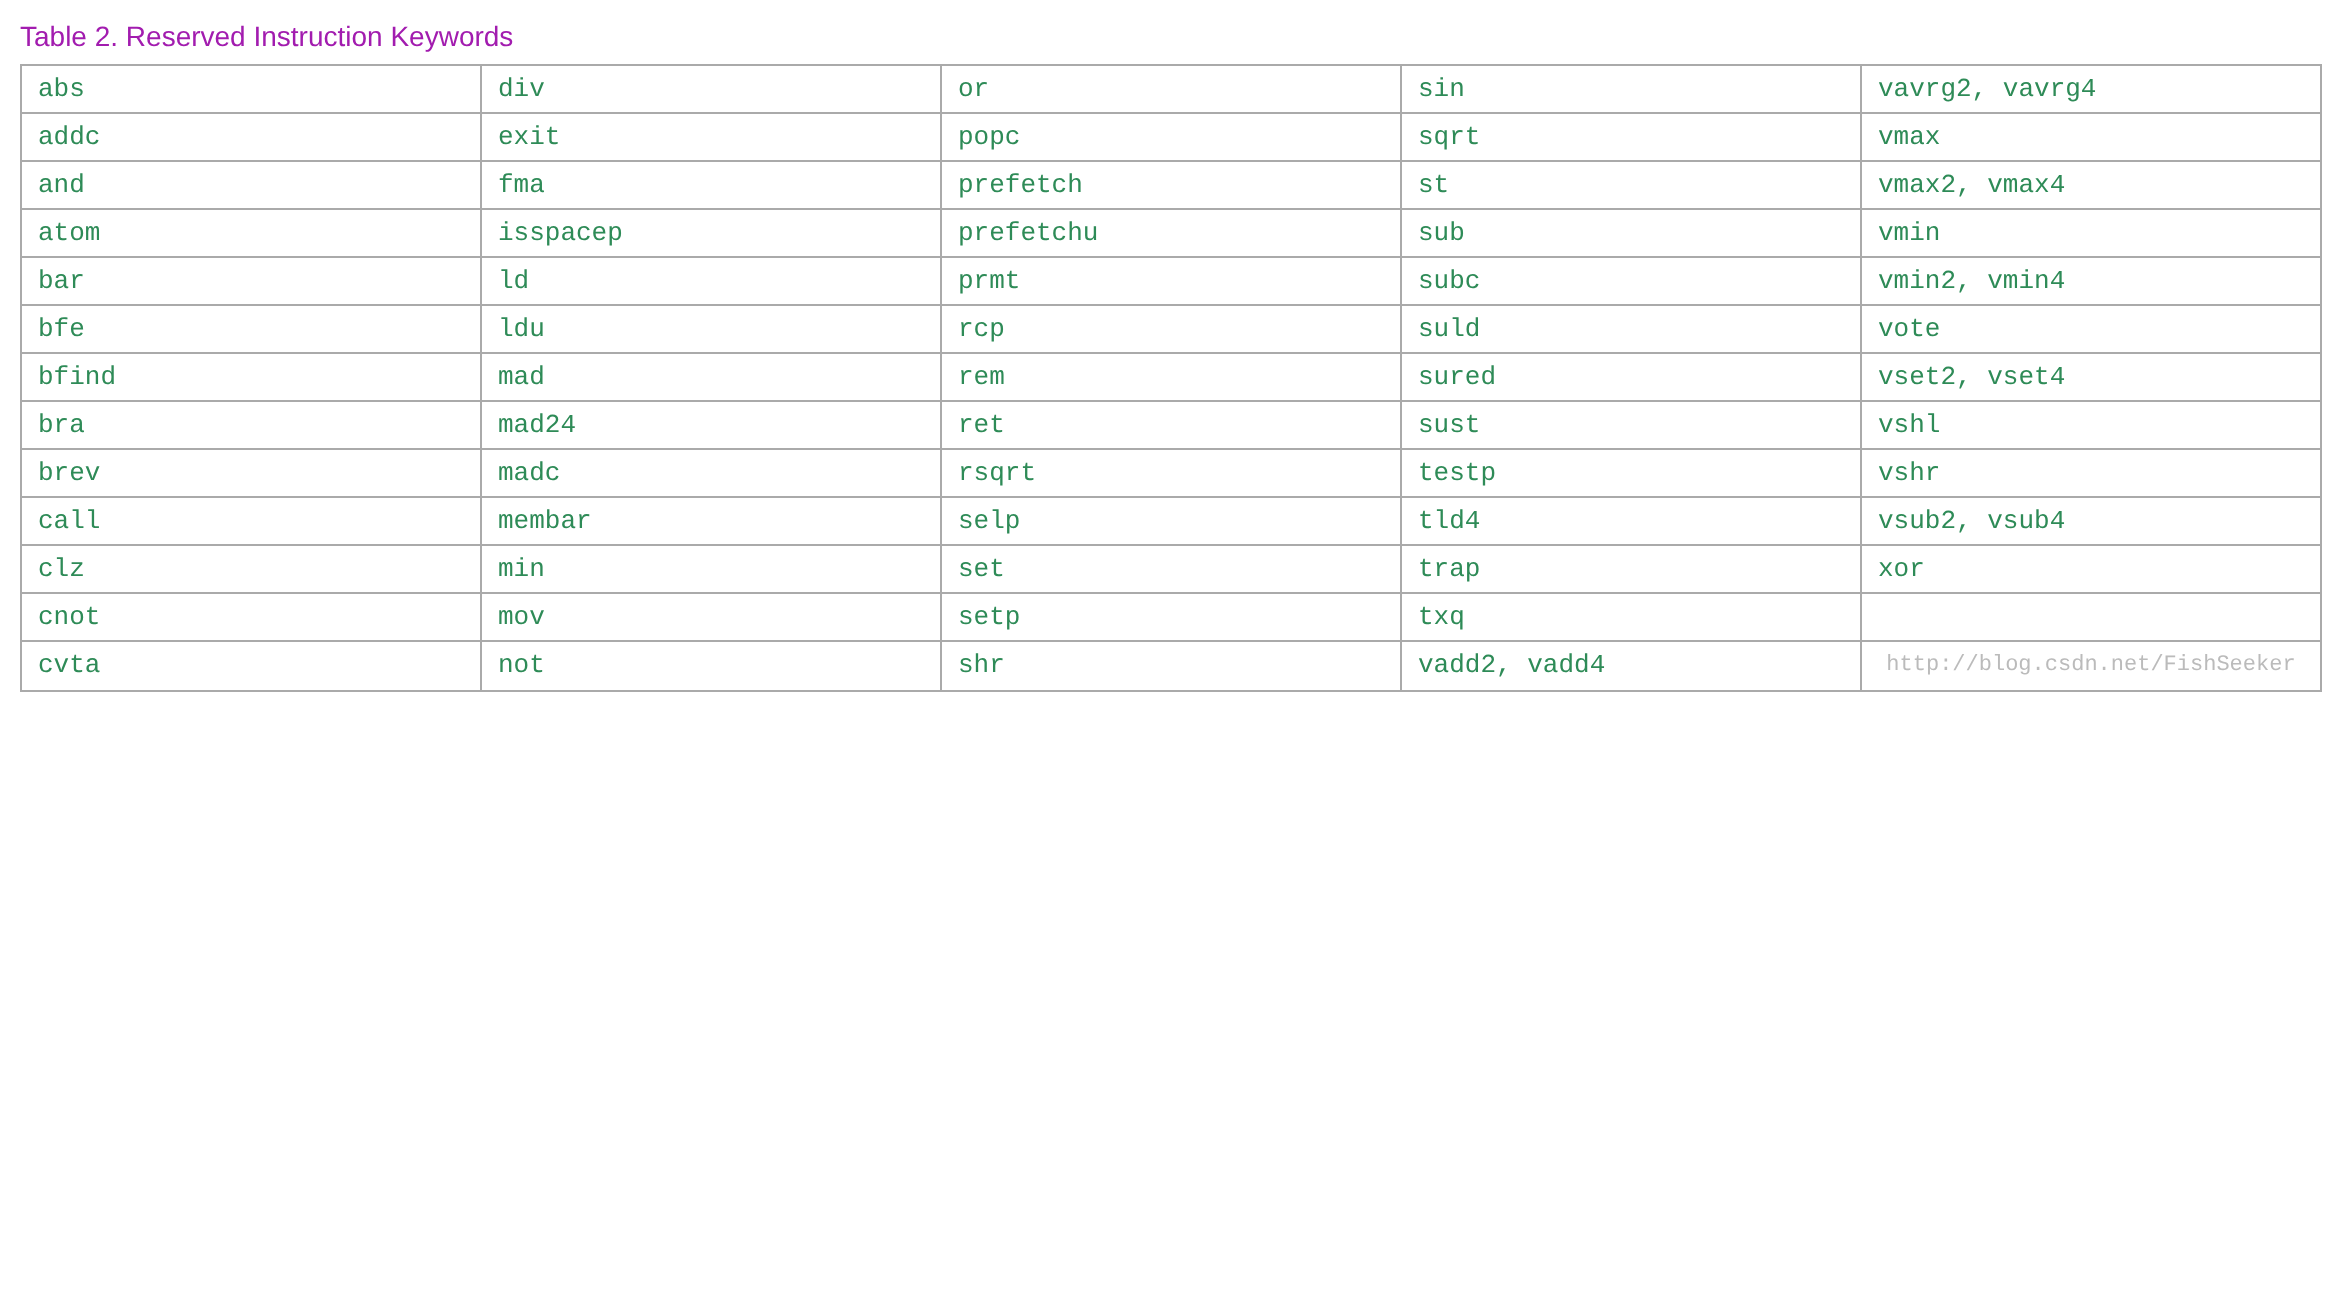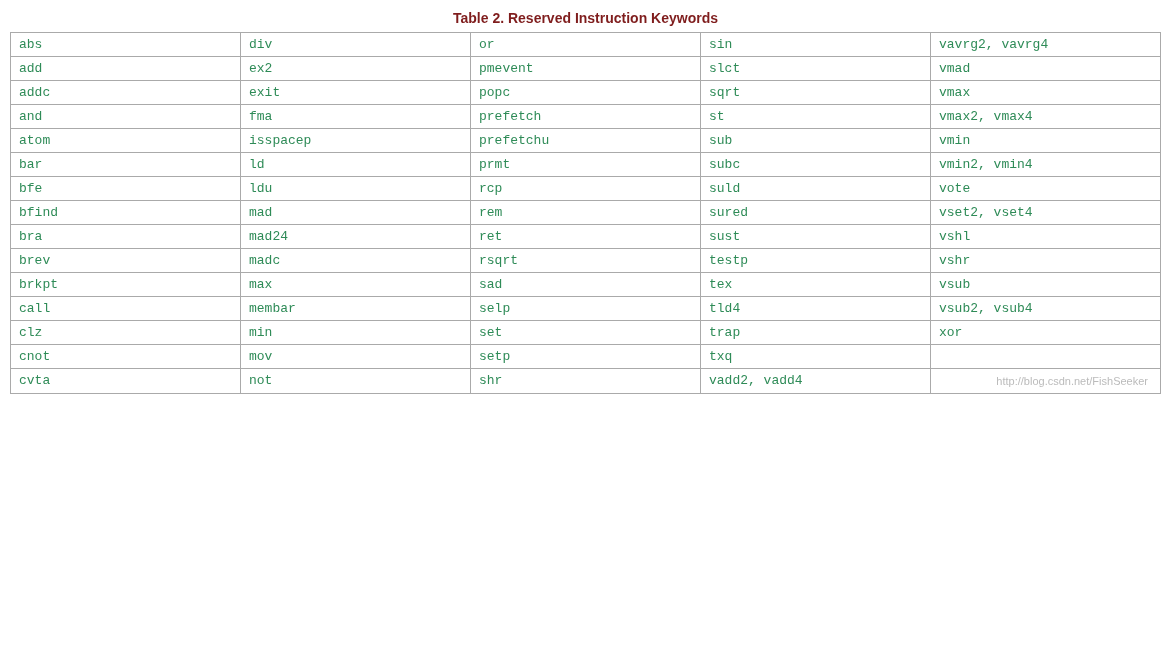--- a/index.html
+++ b/index.html
@@ -3,69 +3,61 @@
   <meta charset="utf-8">
   <style>
     * { box-sizing: border-box; margin: 0; padding: 0; }
     body {
       font-family: Arial, sans-serif;
       background: #fff;
       padding: 10px;
       width: 1171px;
     }
     .table-title {
-      text-align: center;
-      font-weight: bold;
+      font-weight: normal;
       font-size: 14px;
       margin-bottom: 6px;
-      color: #7f1d1d;
+      color: #a21caf;
     }
     table {
       width: 100%;
       border-collapse: collapse;
       font-family: 'Courier New', Courier, monospace;
       font-size: 13px;
     }
     table, th, td {
       border: 1px solid #aaa;
     }
     td {
       padding: 4px 8px;
       vertical-align: top;
       color: #2e8b57;
       width: 20%;
     }
     .watermark {
       color: #bbb;
       font-size: 11px;
-      font-family: Liberation Sans, sans-serif;
-      text-align: right;
+      font-family: Liberation Mono, monospace;
+      text-align: center;
       padding: 2px 4px;
     }
   </style>
 </head>
 <body>
 
 <div class="table-title">Table 2. Reserved Instruction Keywords</div>
 
 <table>
   <tbody id="table-body">
       <tr>
         <td>abs</td>
         <td>div</td>
         <td>or</td>
         <td>sin</td>
         <td>vavrg2, vavrg4</td>
-      </tr>
-      <tr>
-        <td>add</td>
-        <td>ex2</td>
-        <td>pmevent</td>
-        <td>slct</td>
-        <td>vmad</td>
       </tr>
       <tr>
         <td>addc</td>
         <td>exit</td>
         <td>popc</td>
         <td>sqrt</td>
         <td>vmax</td>
       </tr>
       <tr>
         <td>and</td>
@@ -110,27 +102,20 @@
         <td>vshl</td>
       </tr>
       <tr>
         <td>brev</td>
         <td>madc</td>
         <td>rsqrt</td>
         <td>testp</td>
         <td>vshr</td>
       </tr>
       <tr>
-        <td>brkpt</td>
-        <td>max</td>
-        <td>sad</td>
-        <td>tex</td>
-        <td>vsub</td>
-      </tr>
-      <tr>
         <td>call</td>
         <td>membar</td>
         <td>selp</td>
         <td>tld4</td>
         <td>vsub2, vsub4</td>
       </tr>
       <tr>
         <td>clz</td>
         <td>min</td>
         <td>set</td>

